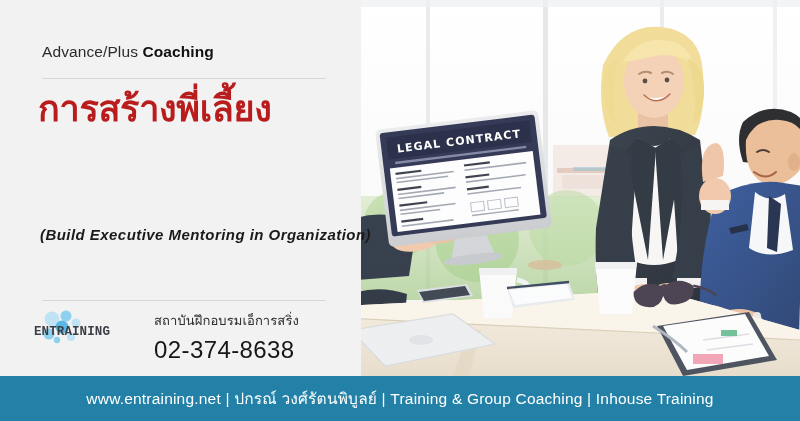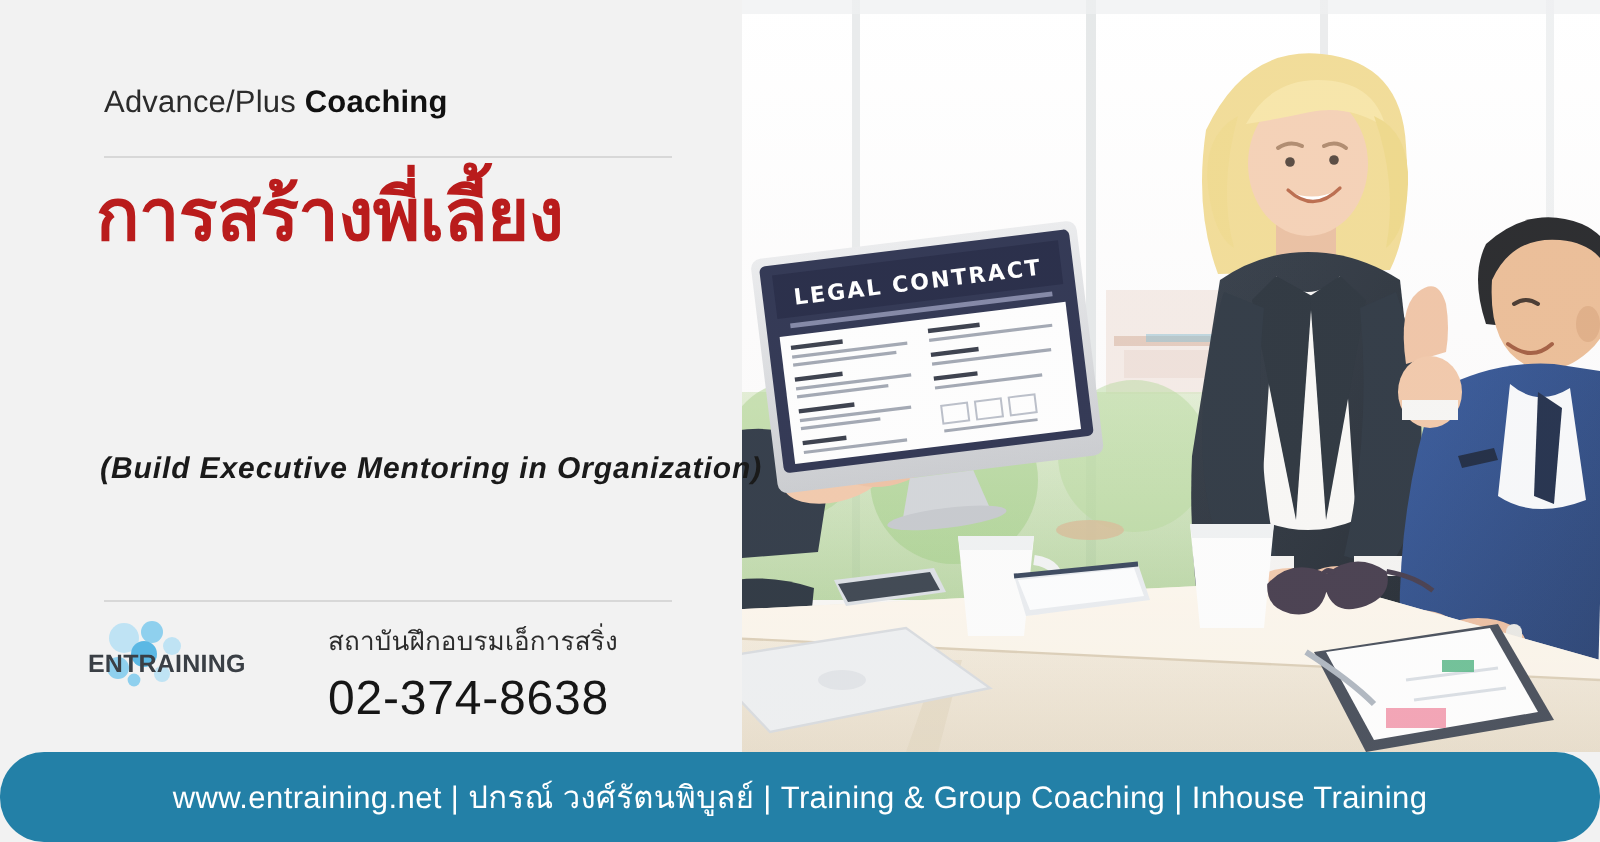--- a/index.html
+++ b/index.html
@@ -12,21 +12,21 @@
   }
   #banner {
     position:relative;
     width:800px; height:421px;
     background:#f2f2f2;
     overflow:hidden;
   }
 
   
   #left-panel {
-    position:absolute; left:14px; top:0;
+    position:absolute; left:4px; top:0;
     width:357px; height:376px;
     background:#f2f2f2;
     z-index:5;
     padding-left:35px;
   }
   #eyebrow {
     position:absolute; left:38px; top:43px;
     font-size:15.5px; color:#2b2b2b;
     letter-spacing:.1px; white-space:nowrap;
   }
@@ -55,21 +55,21 @@
   }
 
   
   #logo-block {
     position:absolute; left:28px; top:310px;
     width:104px; height:42px;
   }
   #logo-dots { position:absolute; left:8px; top:0; width:46px; height:34px; }
   #logo-word {
     position:absolute; left:2px; top:15px;
-    font-family:Liberation Sans, sans-serif;
+    font-family:Liberation Mono, monospace;
     font-size:12.5px; font-weight:700; color:#3a3f45;
     letter-spacing:.1px; white-space:nowrap;
   }
 
   #contact-block { position:absolute; left:150px; top:310px; }
   #org-name {
     font-family:"DejaVu Sans","Liberation Sans",sans-serif;
     font-size:13px; color:#2c2c2c; white-space:nowrap;
     letter-spacing:.1px;
   }
@@ -88,21 +88,20 @@
   }
   #photo svg { display:block; width:443px; height:376px; }
 
   
   #footer {
     position:absolute; left:0; top:376px;
     width:800px; height:45px;
     background:#2380a7;
     display:flex; align-items:center; justify-content:center;
     z-index:6;
-    border-radius:22px;
   }
   #footer-text {
     color:#ffffff; font-size:15.5px; letter-spacing:.2px;
     white-space:nowrap; text-align:center;
   }
 </style>
 </head>
 <body>
 
 <div id="banner">

